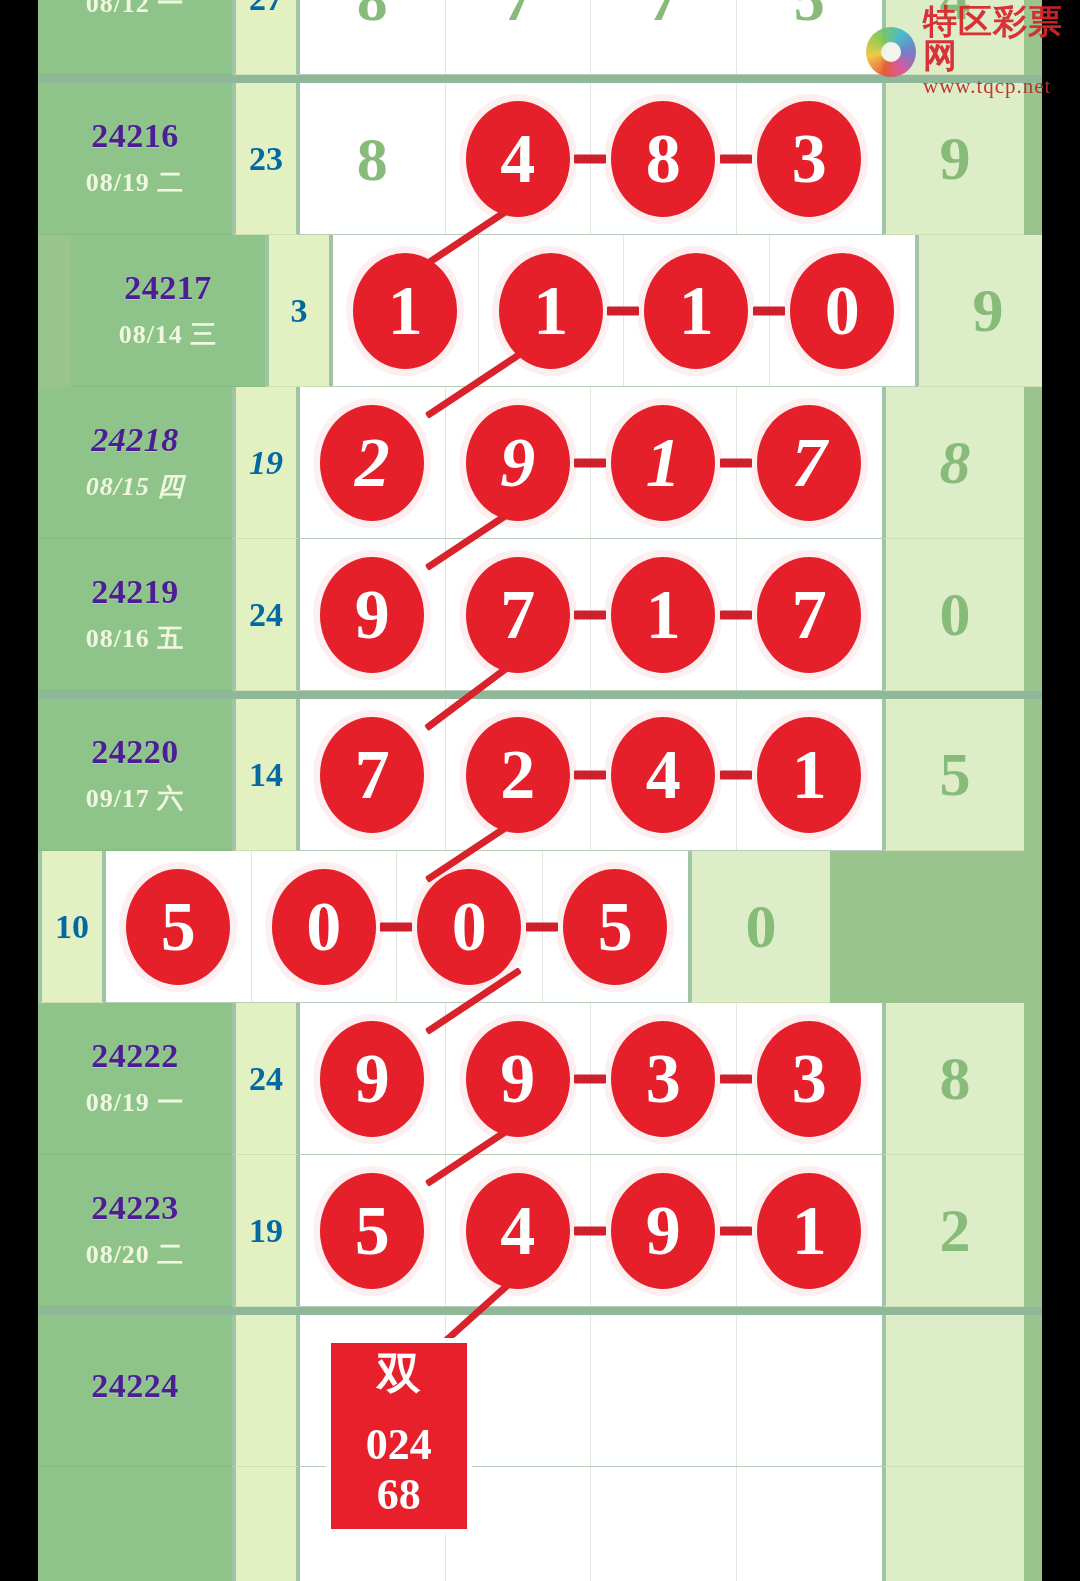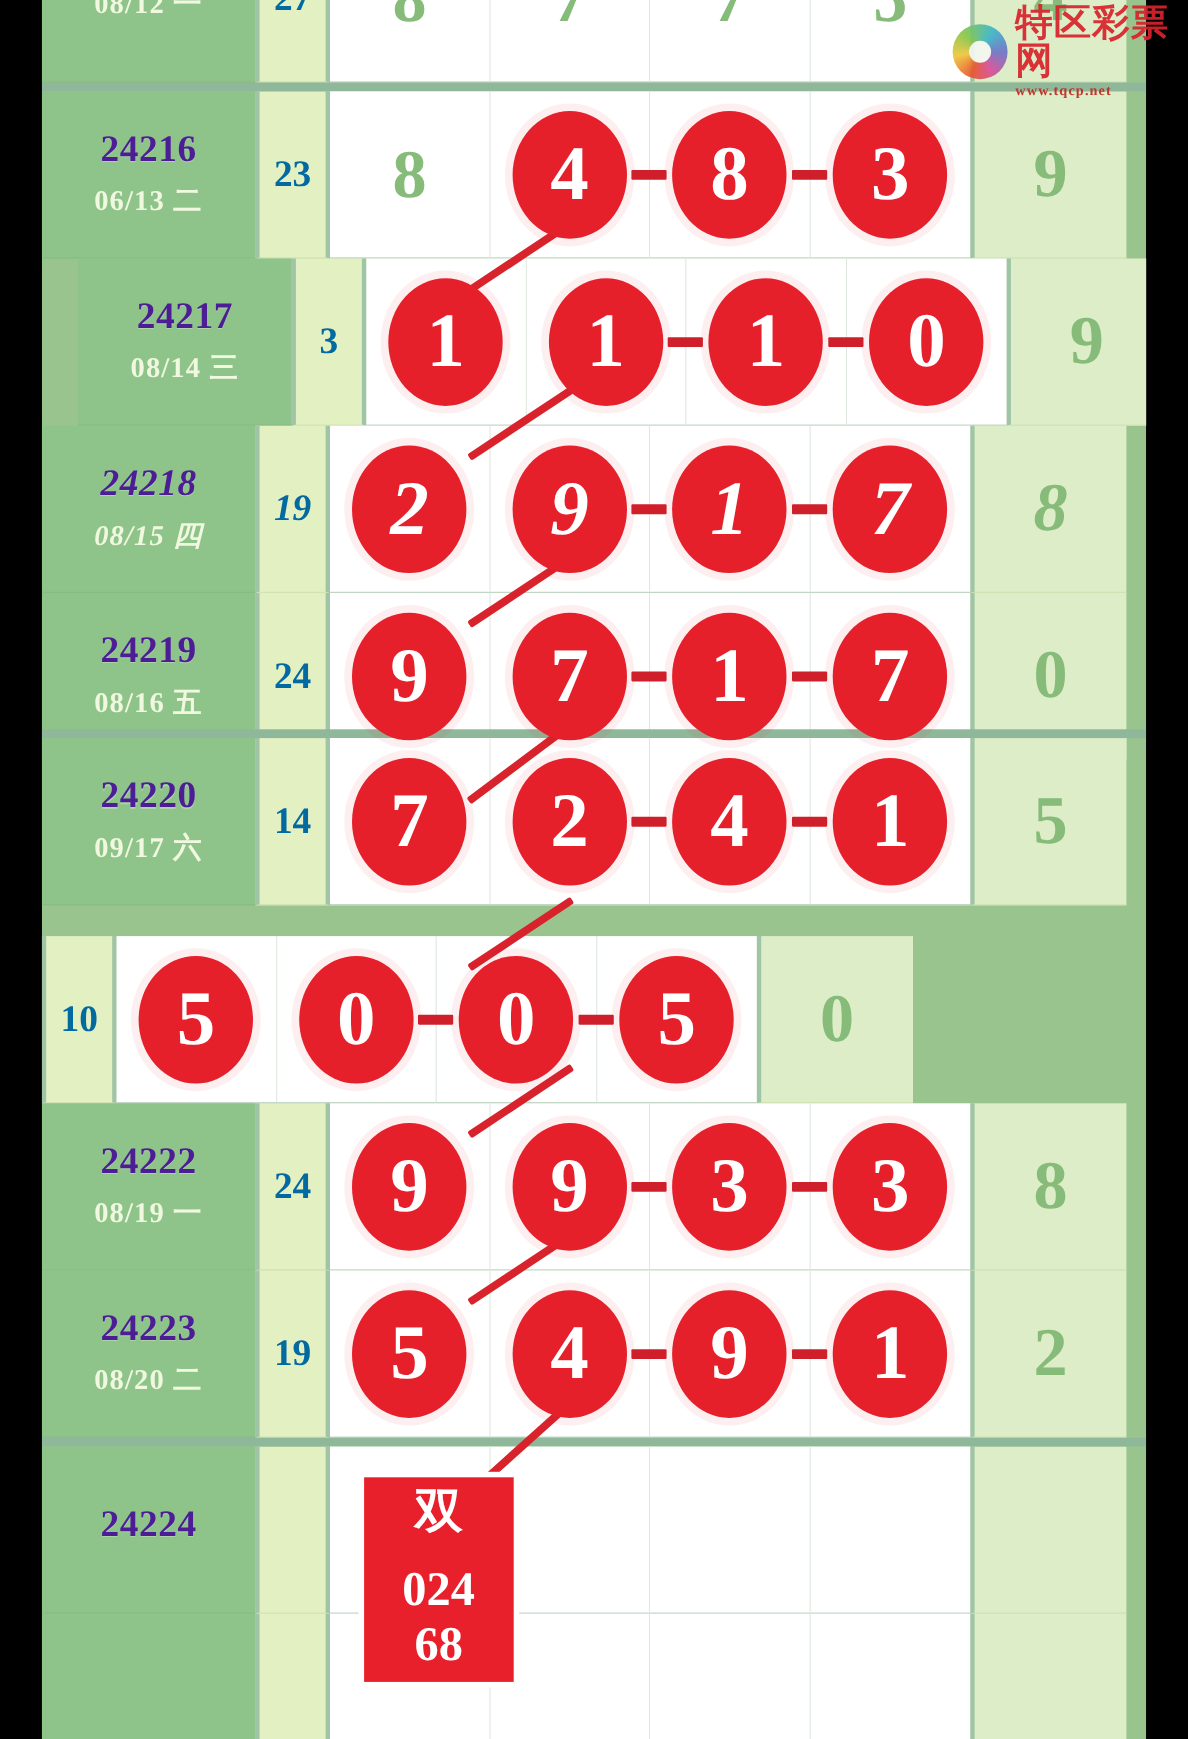--- a/index.html
+++ b/index.html
@@ -116,21 +116,21 @@
       conic-gradient(from 200deg,#e8552f 0deg,#efc73c 60deg,#86c64a 120deg,#3fb7c9 190deg,#6d76c8 250deg,#d94f9a 310deg,#e8552f 360deg);
     position:relative; flex:none;
   }
   #wm-logo::after{
     content:""; position:absolute; left:15px; top:15px; width:20px; height:20px;
     border-radius:50%; background:#f4f7ef;
   }
   #wm-text{ display:flex; flex-direction:column; }
   #wm-cn{ font-size:34px; font-weight:bold; color:#d8232c; letter-spacing:1px; line-height:1;
           font-family:"DejaVu Sans","Liberation Sans",sans-serif; }
-  #wm-url{ font-size:13px; font-weight:bold; color:#c02a22; letter-spacing:1px; margin-top:2px;
+  #wm-url{ font-size:21px; font-weight:normal; color:#c02a22; letter-spacing:1px; margin-top:2px;
            font-family:"Liberation Serif","DejaVu Serif",serif; }
 </style>
 </head>
 <body>
 
 <div id="stage">
 
   <div id="table">
       <div class="row" style="top: -77px; height: 152px;">
         <div class="c-label">
@@ -150,21 +150,21 @@
           </div>
           <div class="bcell">
             <div class="plain">5</div>
           </div>
         </div>
         <div class="c-tail">4</div>
       </div>
       <div class="row sep-top" style="top: 83px; height: 152px;">
         <div class="c-label">
           <div class="issue">24216</div>
-          <div class="date">06/13 二</div>
+          <div class="date">08/19 二</div>
         </div>
         <div class="c-sum">23</div>
         <div class="c-balls">
           <div class="bcell">
             <div class="plain">8</div>
           </div>
           <div class="bcell">
             <div class="ball">4</div>
             <span class="dash"></span>
           </div>
@@ -243,21 +243,21 @@
           <div class="bcell">
             <div class="ball">1</div>
             <span class="dash"></span>
           </div>
           <div class="bcell">
             <div class="ball">7</div>
           </div>
         </div>
         <div class="c-tail">0</div>
       </div>
-      <div class="row sep-top" style="top: 671px; height: 152px; border-radius: 25px;">
+      <div class="row sep-top" style="top: 699px; height: 152px; border-radius: 25px;">
         <div class="c-label">
           <div class="issue">24220</div>
           <div class="date">09/17 六</div>
         </div>
         <div class="c-sum">14</div>
         <div class="c-balls">
           <div class="bcell">
             <div class="ball">7</div>
           </div>
           <div class="bcell">

